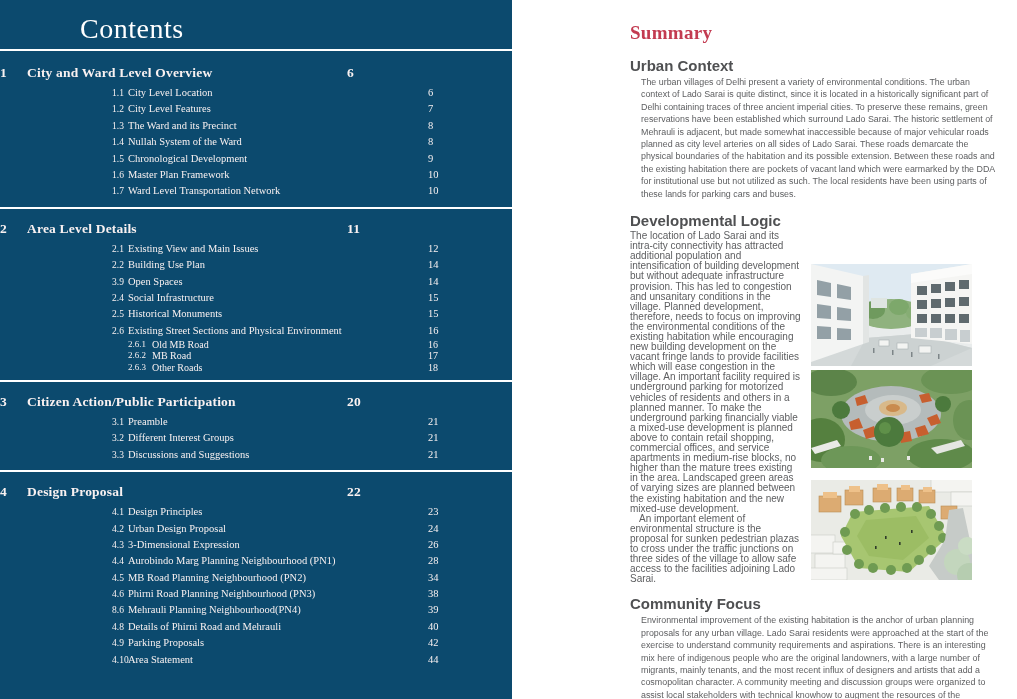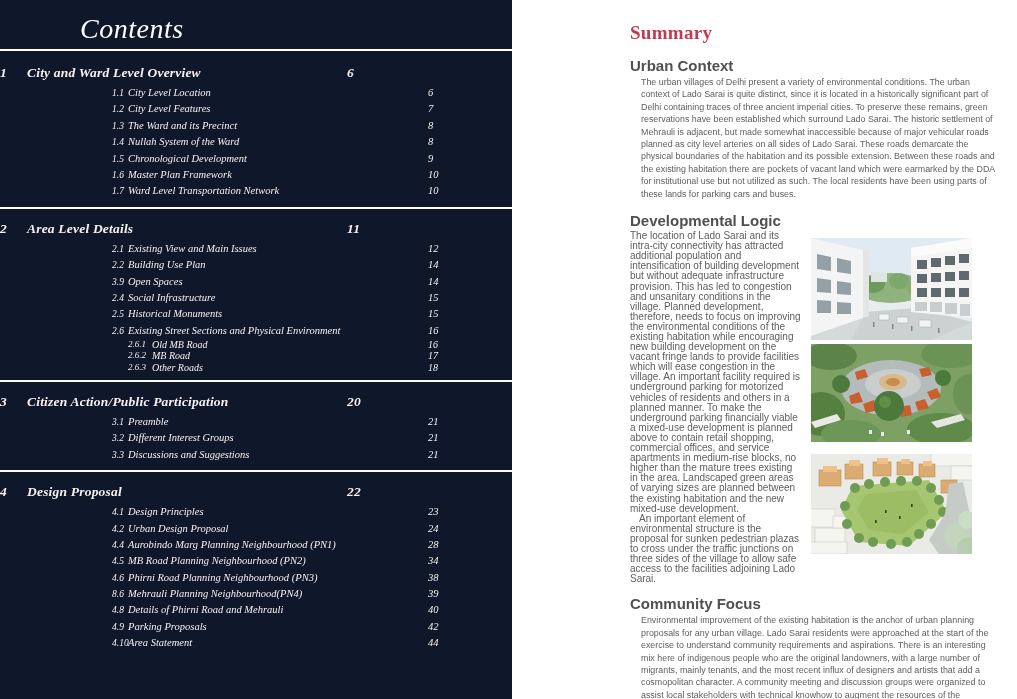--- a/index.html
+++ b/index.html
@@ -6,23 +6,22 @@
   html,body { margin:0; padding:0; }
   body {
     width:1017px; height:699px; background:#ffffff; overflow:hidden;
     font-family:"Liberation Sans", sans-serif; position:relative;
   }
   .spread { position:absolute; inset:0; }
 
   
   .page-left {
     position:absolute; left:0; top:0; width:512px; height:699px;
-    background:#0f172a; color:#f9f1f1;
+    background:#0c4a6e; color:#f9f1f1;
     font-family:"Liberation Serif", serif;
-    font-style:italic;
   }
   .contents-header { height:51px; border-bottom:2px solid #ffffff; }
   .contents-header h1 {
     margin:0; padding:13px 0 0 80px; font-size:28px; font-weight:normal;
     letter-spacing:0.5px; color:#ffffff;
   }
   .toc-body { padding-top:5px; }
   .toc-group { padding:3px 0 7px 0; }
   .toc-group + .toc-group { border-top:2px solid #ffffff; padding-top:6px; }
   .toc-row { position:relative; margin-left:81px; width:390px; }
@@ -46,21 +45,21 @@
     margin:0 0 13px 0; font-family:"Liberation Serif", serif;
     font-size:19px; font-weight:bold; color:#c33b51; letter-spacing:0.3px;
   }
   .subhead {
     margin:0 0 2px 0; font-size:15px; font-weight:bold; color:#4f5052;
   }
   .body-para {
     margin:0 0 12px 11px; width:358px; font-size:8.9px; line-height:12.4px;
     color:#5d5e60; text-align:left;
   }
-  .dev-row { display:flex; align-items:center; margin:0 16px 11px 0; }
+  .dev-row { display:flex; align-items:flex-end; margin:0 16px 11px 0; }
   .dev-col { width:172px; margin-right:9px; }
   .dev-para { margin:0; width:172px; font-size:10px; line-height:10.1px; color:#5d5e60; }
   .dev-para.indent { text-indent:9px; }
   .img-col { display:flex; flex-direction:column; width:161px; }
   .render-fig { margin:0 0 4px 0; padding:0; width:161px; line-height:0; }
   .render-fig.last { margin-top:8px; }
   .render-fig svg { display:block; }
 </style>
 </head>
 <body>
@@ -97,20 +96,21 @@
         <div class="toc-group">
           <div class="toc-row row-l1"><span class="toc-num">3</span><span class="toc-title">Citizen Action/Public Participation</span><span class="toc-page">20</span></div>
           <div class="toc-row row-l2"><span class="toc-num">3.1</span><span class="toc-title">Preamble</span><span class="toc-page">21</span></div>
           <div class="toc-row row-l2"><span class="toc-num">3.2</span><span class="toc-title">Different Interest Groups</span><span class="toc-page">21</span></div>
           <div class="toc-row row-l2"><span class="toc-num">3.3</span><span class="toc-title">Discussions and Suggestions</span><span class="toc-page">21</span></div>
         </div>
         <div class="toc-group">
           <div class="toc-row row-l1"><span class="toc-num">4</span><span class="toc-title">Design Proposal</span><span class="toc-page">22</span></div>
           <div class="toc-row row-l2"><span class="toc-num">4.1</span><span class="toc-title">Design Principles</span><span class="toc-page">23</span></div>
           <div class="toc-row row-l2"><span class="toc-num">4.2</span><span class="toc-title">Urban Design Proposal</span><span class="toc-page">24</span></div>
+          <div class="toc-row row-l2"><span class="toc-num">4.3</span><span class="toc-title">3-Dimensional Expression</span><span class="toc-page">26</span></div>
           <div class="toc-row row-l2"><span class="toc-num">4.4</span><span class="toc-title">Aurobindo Marg Planning Neighbourhood (PN1)</span><span class="toc-page">28</span></div>
           <div class="toc-row row-l2"><span class="toc-num">4.5</span><span class="toc-title">MB Road Planning Neighbourhood (PN2)</span><span class="toc-page">34</span></div>
           <div class="toc-row row-l2"><span class="toc-num">4.6</span><span class="toc-title">Phirni Road Planning Neighbourhood (PN3)</span><span class="toc-page">38</span></div>
           <div class="toc-row row-l2"><span class="toc-num">8.6</span><span class="toc-title">Mehrauli Planning Neighbourhood(PN4)</span><span class="toc-page">39</span></div>
           <div class="toc-row row-l2"><span class="toc-num">4.8</span><span class="toc-title">Details of Phirni Road and Mehrauli</span><span class="toc-page">40</span></div>
           <div class="toc-row row-l2"><span class="toc-num">4.9</span><span class="toc-title">Parking Proposals</span><span class="toc-page">42</span></div>
           <div class="toc-row row-l2"><span class="toc-num">4.10</span><span class="toc-title">Area Statement</span><span class="toc-page">44</span></div>
         </div>
       </div>
   </div>

